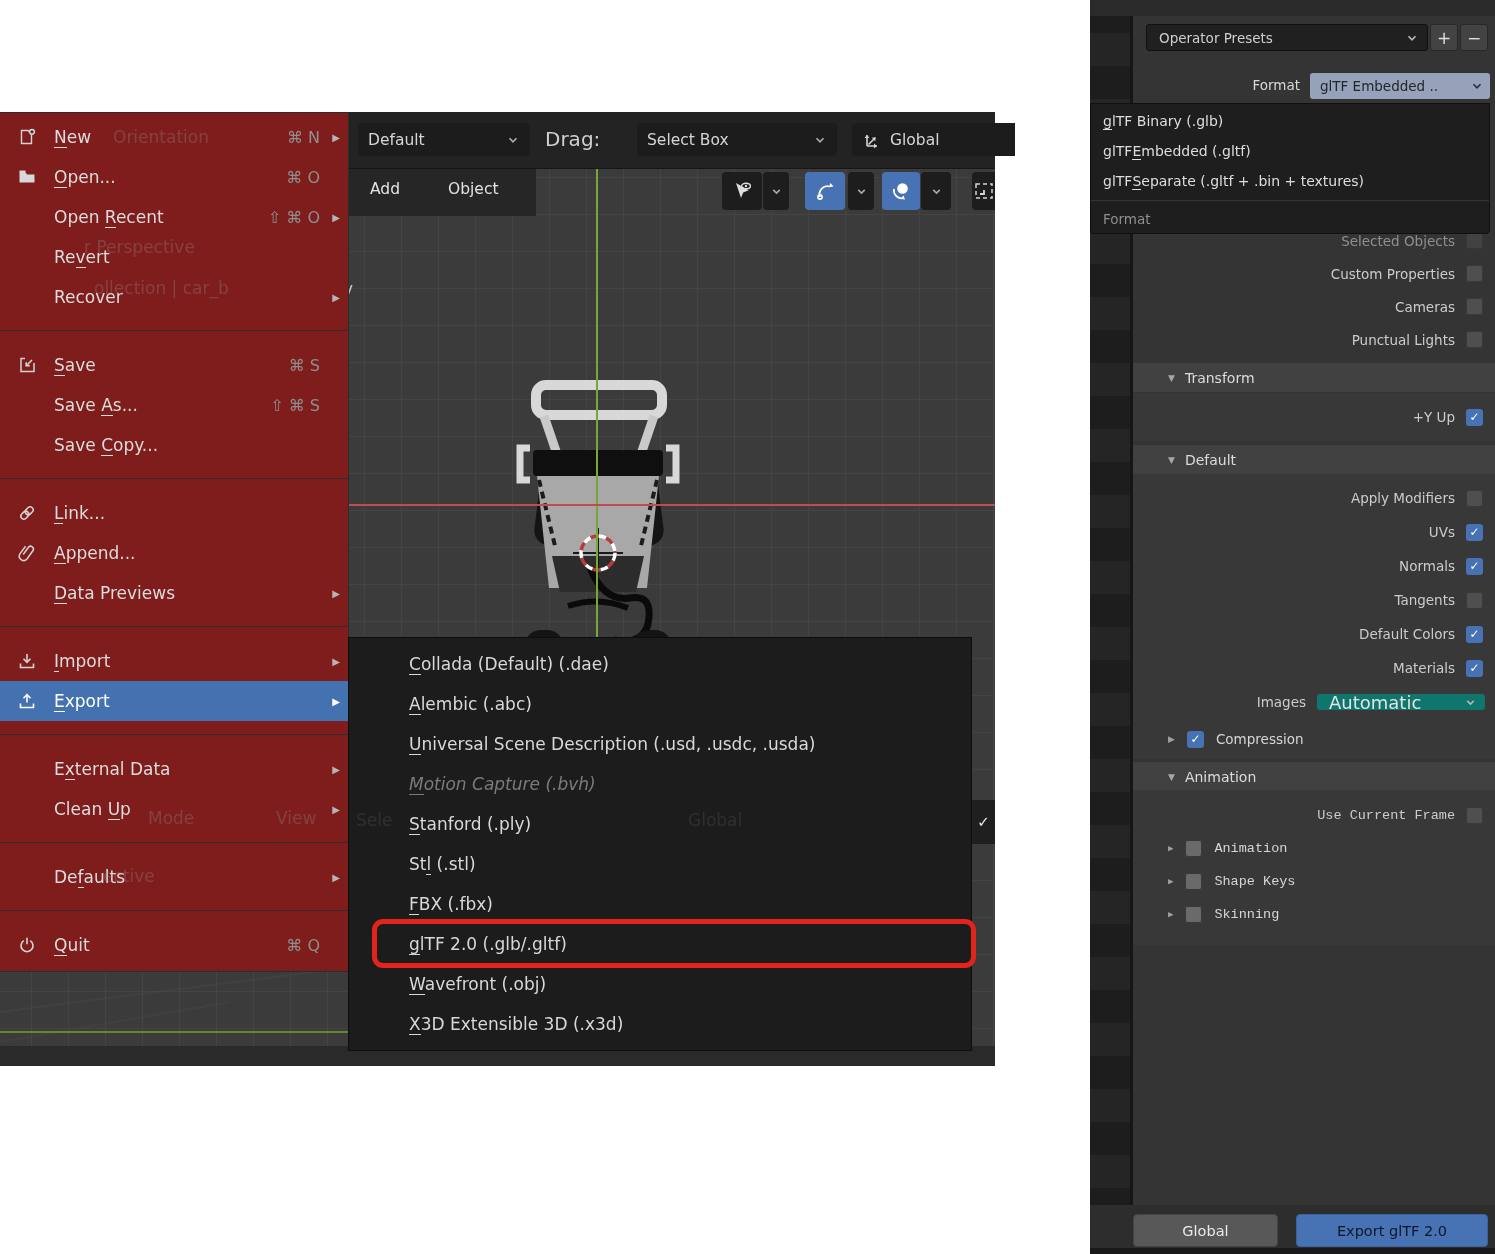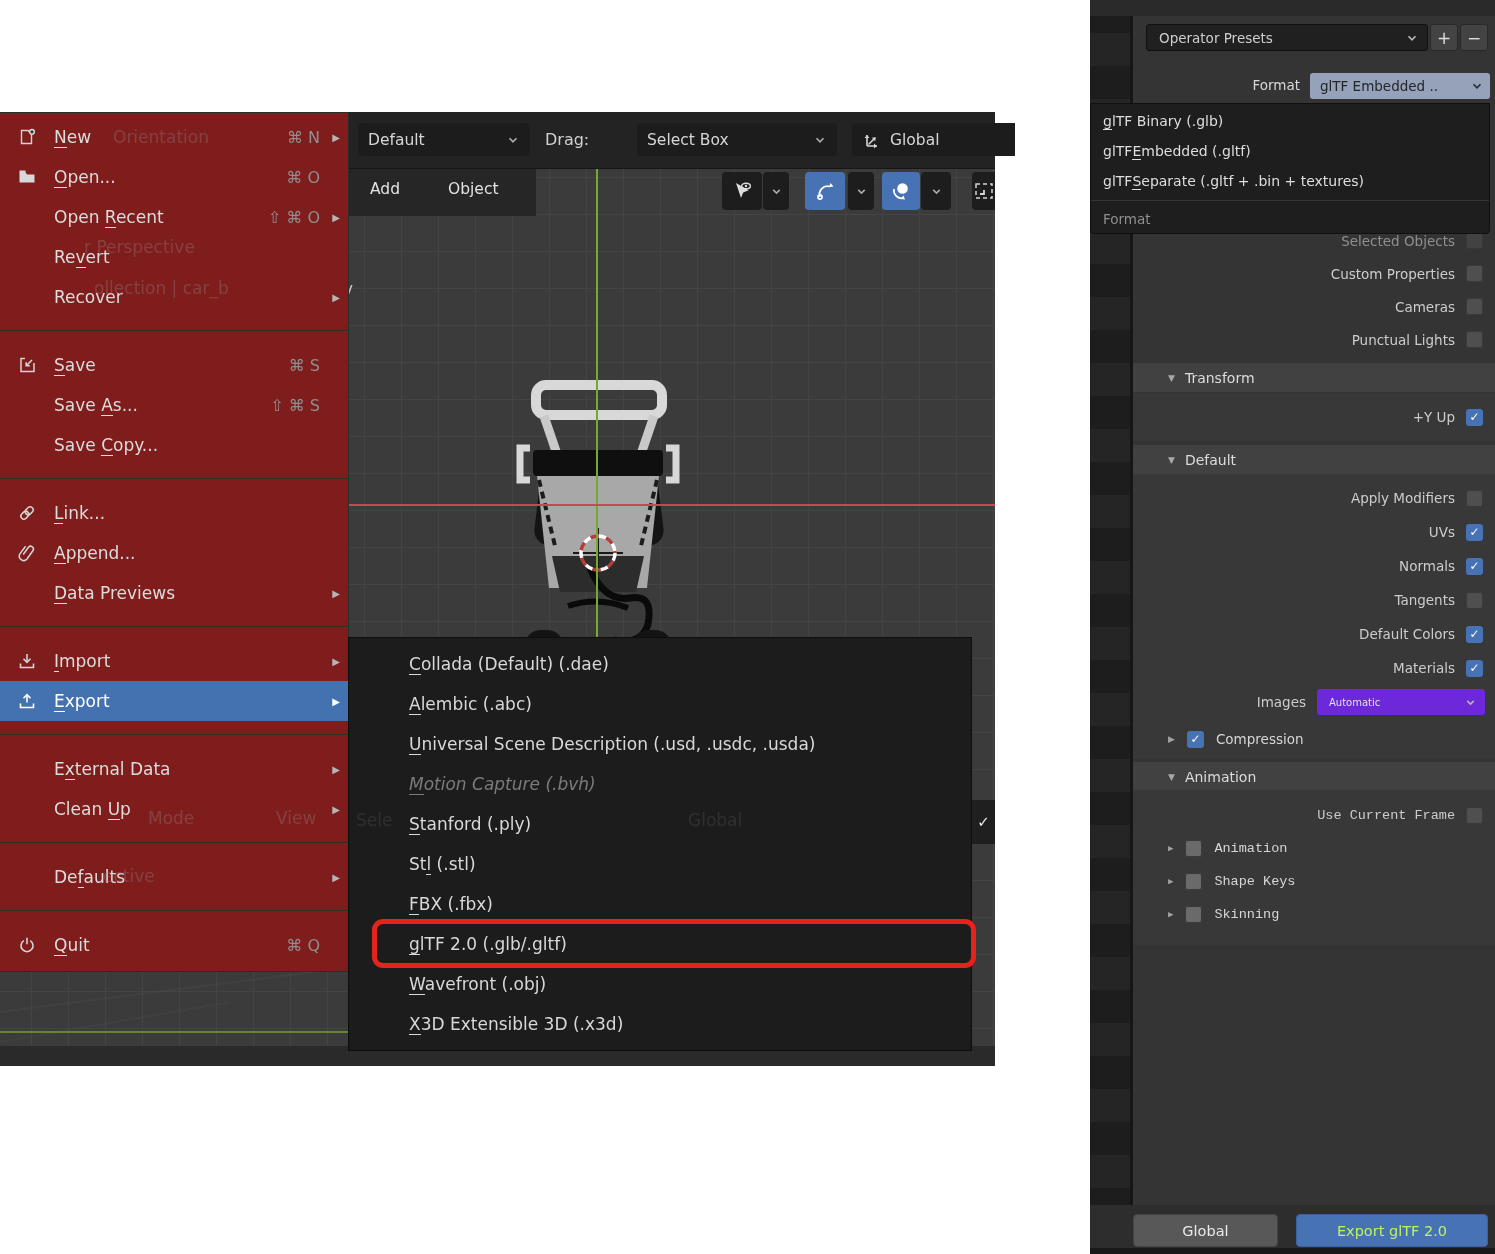--- a/index.html
+++ b/index.html
@@ -8,21 +8,21 @@
   .abs{position:absolute;}
 
   
   #viewport{left:0;top:112px;width:995px;height:954px;background-color:#3b3b3b;
     background-image:linear-gradient(#444 1px,transparent 1px),linear-gradient(90deg,#444 1px,transparent 1px);
     background-size:37px 37px;background-position:-6px -9px;}
   #vp-topbar{left:0;top:0;width:995px;height:56px;background:#232323;border-bottom:1px solid #161616;}
   .field{position:absolute;height:33px;background:#1c1c1c;border-radius:4px;display:flex;align-items:center;
     color:#d6d6d6;font-size:15.5px;padding:0 10px;gap:8px;}
   .field .grow{flex:1;}
-  .toplabel{position:absolute;color:#d0d0d0;font-size:16px;line-height:33px;}
+  .toplabel{position:absolute;color:#d0d0d0;font-size:20px;line-height:33px;}
   .hmenu{position:absolute;height:33px;line-height:33px;color:#e2e2e2;font-size:15.5px;padding:0 12px;border-radius:4px;}
   #vp-header2-bg{left:348px;top:57px;width:188px;height:47px;background:#262626;}
   .iconbtn{position:absolute;height:38px;border-radius:4px;background:#1d1d1d;display:flex;align-items:center;justify-content:center;}
   .iconbtn.blue{background:#4772b3;}
   .axis-y{left:596px;top:56px;width:2px;height:525px;background:#79a832;}
   .axis-x{left:348px;top:392px;width:647px;height:2px;background:#c24a55;}
   #vp-status{left:8px;top:791px;color:#c9c9c9;font-size:17px;}
   #vp-footer{left:0;top:934px;width:995px;height:20px;background:#2a2a2a;}
   .ghostline-green{left:0;top:919px;width:348px;height:2px;background:#6a8f2f;opacity:.9;}
   #ghost-check{left:972px;top:688px;width:23px;height:44px;background:#1f1f1f;color:#e8e8e8;
@@ -70,43 +70,43 @@
   .plabel{color:#cccccc;font-size:13.5px;white-space:nowrap;}
   .prow.dim .plabel{color:#8f8f8f;}
   .prow.dim .cb{opacity:.55;}
   .cb{width:17px;height:17px;border-radius:3px;background:#4f4f4f;box-shadow:inset 0 0 0 1px #3a3a3a;
       display:flex;align-items:center;justify-content:center;flex:none;}
   .cb.checked{background:#4772b3;box-shadow:none;color:#fff;font-size:12px;font-weight:bold;}
   .cb.lt{background:#6a6a6a;}
   .crow{display:flex;align-items:center;padding-left:35px;gap:12px;height:33px;}
   .crow .tri{color:#a0a0a0;font-size:9px;}
   .crow .plabel{color:#d6d6d6;}
-  .drop{display:flex;align-items:center;background:#6d28d9;border-radius:3px;height:26px;color:#e3e3e3;
-    font-size:10px;padding:0 8px 0 12px;box-sizing:border-box;}
+  .drop{display:flex;align-items:center;background:#0f766e;border-radius:3px;height:16px;color:#e3e3e3;
+    font-size:18px;padding:0 8px 0 12px;box-sizing:border-box;}
   .drop .grow{flex:1;}
 
   #op-presets{left:56px;top:24px;width:282px;height:27px;background:#202020;border:1px solid #101010;
     border-radius:3px;display:flex;align-items:center;color:#cfcfcf;font-size:13.5px;padding:0 8px 0 12px;box-sizing:border-box;}
   .pm-btn{position:absolute;top:24px;width:28px;height:27px;background:#434343;border:1px solid #282828;border-radius:3px;
     color:#dddddd;font-size:17px;display:flex;align-items:center;justify-content:center;box-sizing:border-box;}
   #format-label{position:absolute;top:77px;right:195px;color:#d8d8d8;font-size:13.5px;}
   #format-value{left:220px;top:73px;width:180px;height:26px;background:#95a2ba;border-radius:3px;display:flex;
     align-items:center;color:#23262b;font-size:13.5px;padding:0 6px 0 10px;box-sizing:border-box;}
   #format-menu{left:0;top:103px;width:400px;background:#1e1e1e;border:1px solid #101010;border-radius:0 0 4px 4px;
     box-sizing:border-box;z-index:10;padding-top:2px;}
   .dd-item{height:30px;display:flex;align-items:center;padding-left:12px;color:#dedede;font-size:14px;}
   #format-menu .sep{height:1px;background:#353535;margin:4px 0;}
   #format-menu .sect{height:28px;display:flex;align-items:center;padding-left:12px;color:#8f8f8f;font-size:13.5px;}
 
   
   #btnbar{left:0;top:1205px;width:405px;height:43px;background:#2d2d2d;}
   .bigbtn{position:absolute;top:1214px;height:33px;border-radius:4px;display:flex;align-items:center;justify-content:center;
     font-size:14.5px;box-sizing:border-box;}
   #btn-cancel{left:43px;width:145px;background:#585858;color:#eaeaea;border:1px solid #444;}
-  #btn-export{left:206px;width:192px;background:#4772b3;color:#bef264;border:1px solid #3a62a0;}
+  #btn-export{left:206px;width:192px;background:#4772b3;color:#0f172a;border:1px solid #3a62a0;}
   #btm-strip{left:0;top:1248px;width:405px;height:6px;background:#191919;}
   svg{display:block;}
 </style>
 </head>
 <body>
 
 <div id="stage">
 
   <div id="viewport" class="abs">
 

